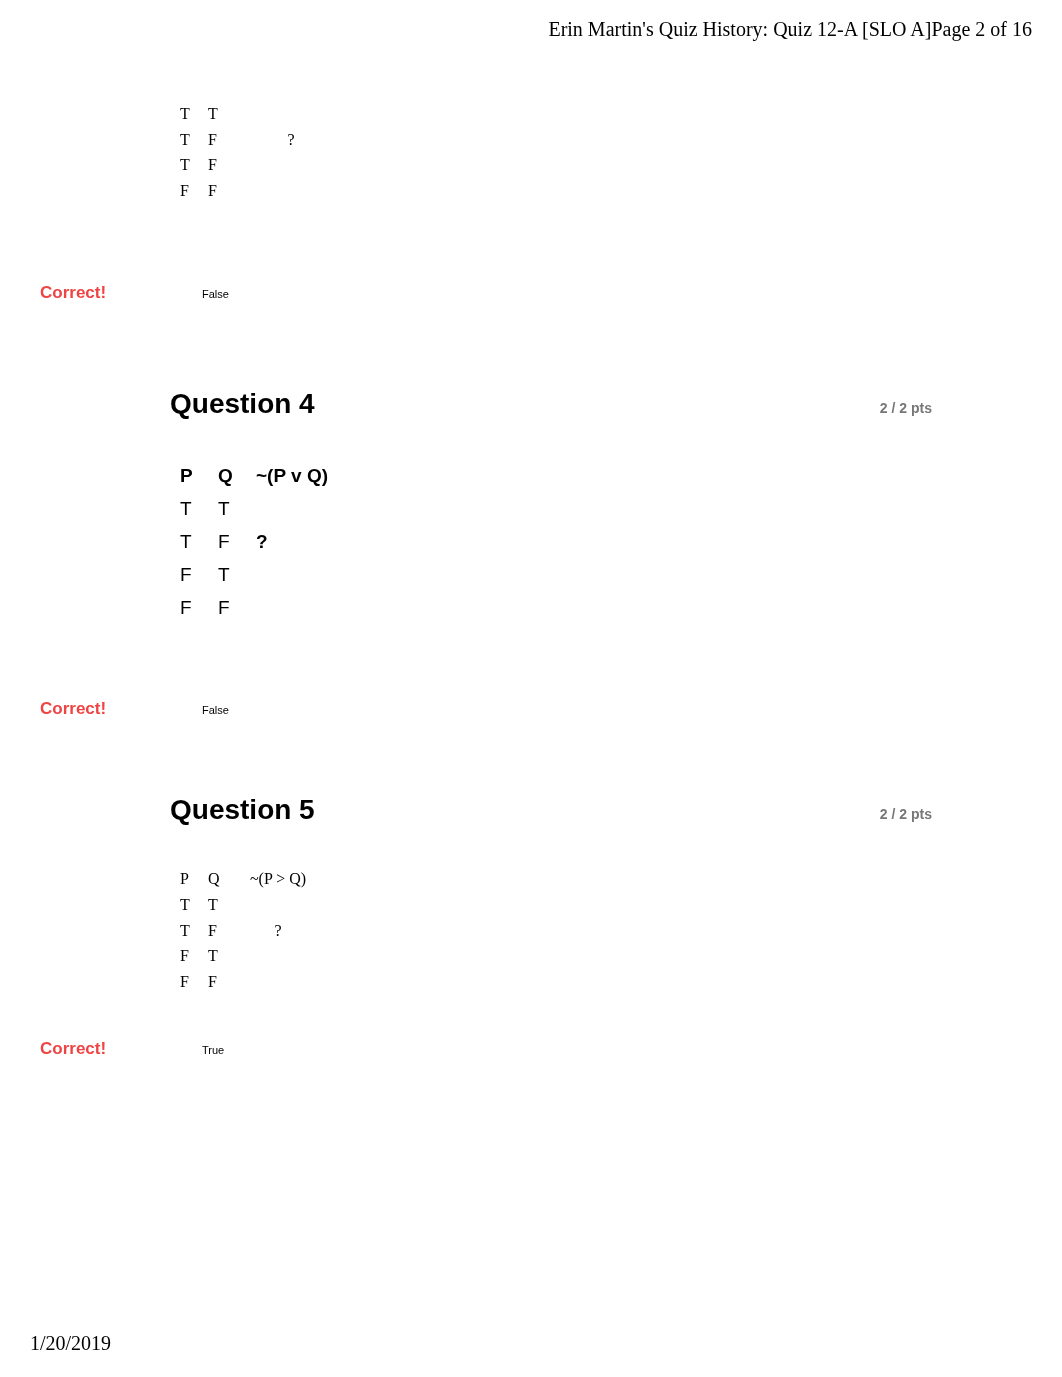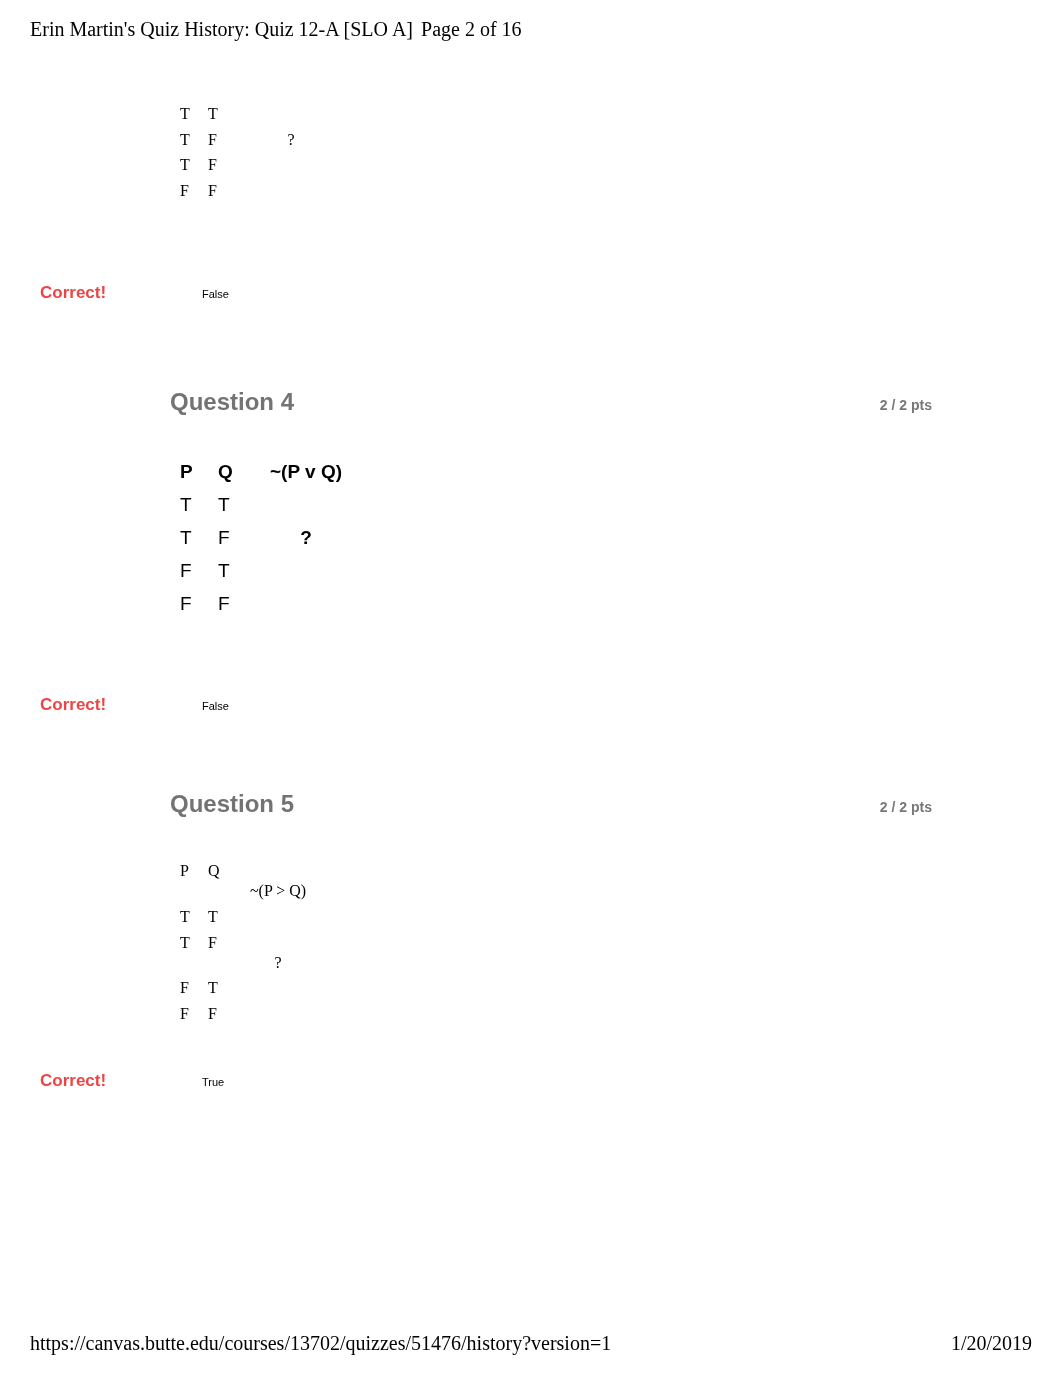--- a/index.html
+++ b/index.html
@@ -6,24 +6,23 @@
   body {
     width: 1062px;
     height: 1377px;
     background: #fff;
     font-family: "Times New Roman", Times, serif;
     color: #000;
     position: relative;
   }
   .header {
     display: flex;
-    justify-content: flex-start;
+    justify-content: flex-end;
     padding: 18px 30px 0 30px;
     font-size: 20px;
-    gap: 8px;
   }
   .content {
     padding: 0 130px 0 170px;
   }
   .truth-small {
     margin-left: 10px;
     margin-top: 60px;
     font-size: 16px;
     line-height: 1.6;
   }
@@ -55,52 +54,52 @@
   .q-block { margin-top: 85px; }
   .q-block.tight { margin-top: 75px; }
   .q-head {
     display: flex;
     justify-content: space-between;
     align-items: baseline;
   }
   .q-title {
     font-family: "Helvetica Neue", Arial, sans-serif;
     font-weight: bold;
-    font-size: 24px;
-    color: #737373;
+    font-size: 28px;
+    color: #000000;
   }
   .q-pts {
     font-family: "Helvetica Neue", Arial, sans-serif;
     font-weight: bold;
     color: #777;
     font-size: 14px;
   }
 
   .truth-big {
     margin-top: 45px;
     margin-left: 10px;
     font-family: Arial, Helvetica, sans-serif;
     font-size: 19px;
   }
   .truth-big .row { display: flex; margin-bottom: 11px; }
   .truth-big .row.head { font-weight: bold; }
   .truth-big .c1 { width: 38px; }
   .truth-big .c2 { width: 38px; }
-  .truth-big .c3 { width: 100px; text-align: center; }
+  .truth-big .c3 { width: 100px; }
 
   .truth-small2 {
     margin-top: 40px;
     margin-left: 10px;
     font-size: 16px;
     line-height: 1.6;
   }
   .truth-small2 .row { display: flex; }
   .truth-small2 .c1 { width: 28px; }
   .truth-small2 .c2 { width: 28px; }
-  .truth-small2 .c3 { width: 84px; text-align: center; margin-top: 20px; }
+  .truth-small2 .c3 { width: 84px; text-align: center; }
 
   .footer {
     position: absolute;
     bottom: 22px;
     left: 0; right: 0;
     display: flex;
     justify-content: space-between;
     padding: 0 30px;
     font-size: 20px;
   }
@@ -219,15 +218,14 @@
   </div>
 
   <div class="correct-row tight">
     <div class="correct-label">Correct!</div>
     <div class="answer-text">True</div>
   </div>
 
 </div>
 
 <div class="footer">
-  <div>https://canvas.butte.edu/courses/13702/quizzes/51476/history?version=1</div>
   <div>1/20/2019</div>
 </div>
 
 </body></html>

